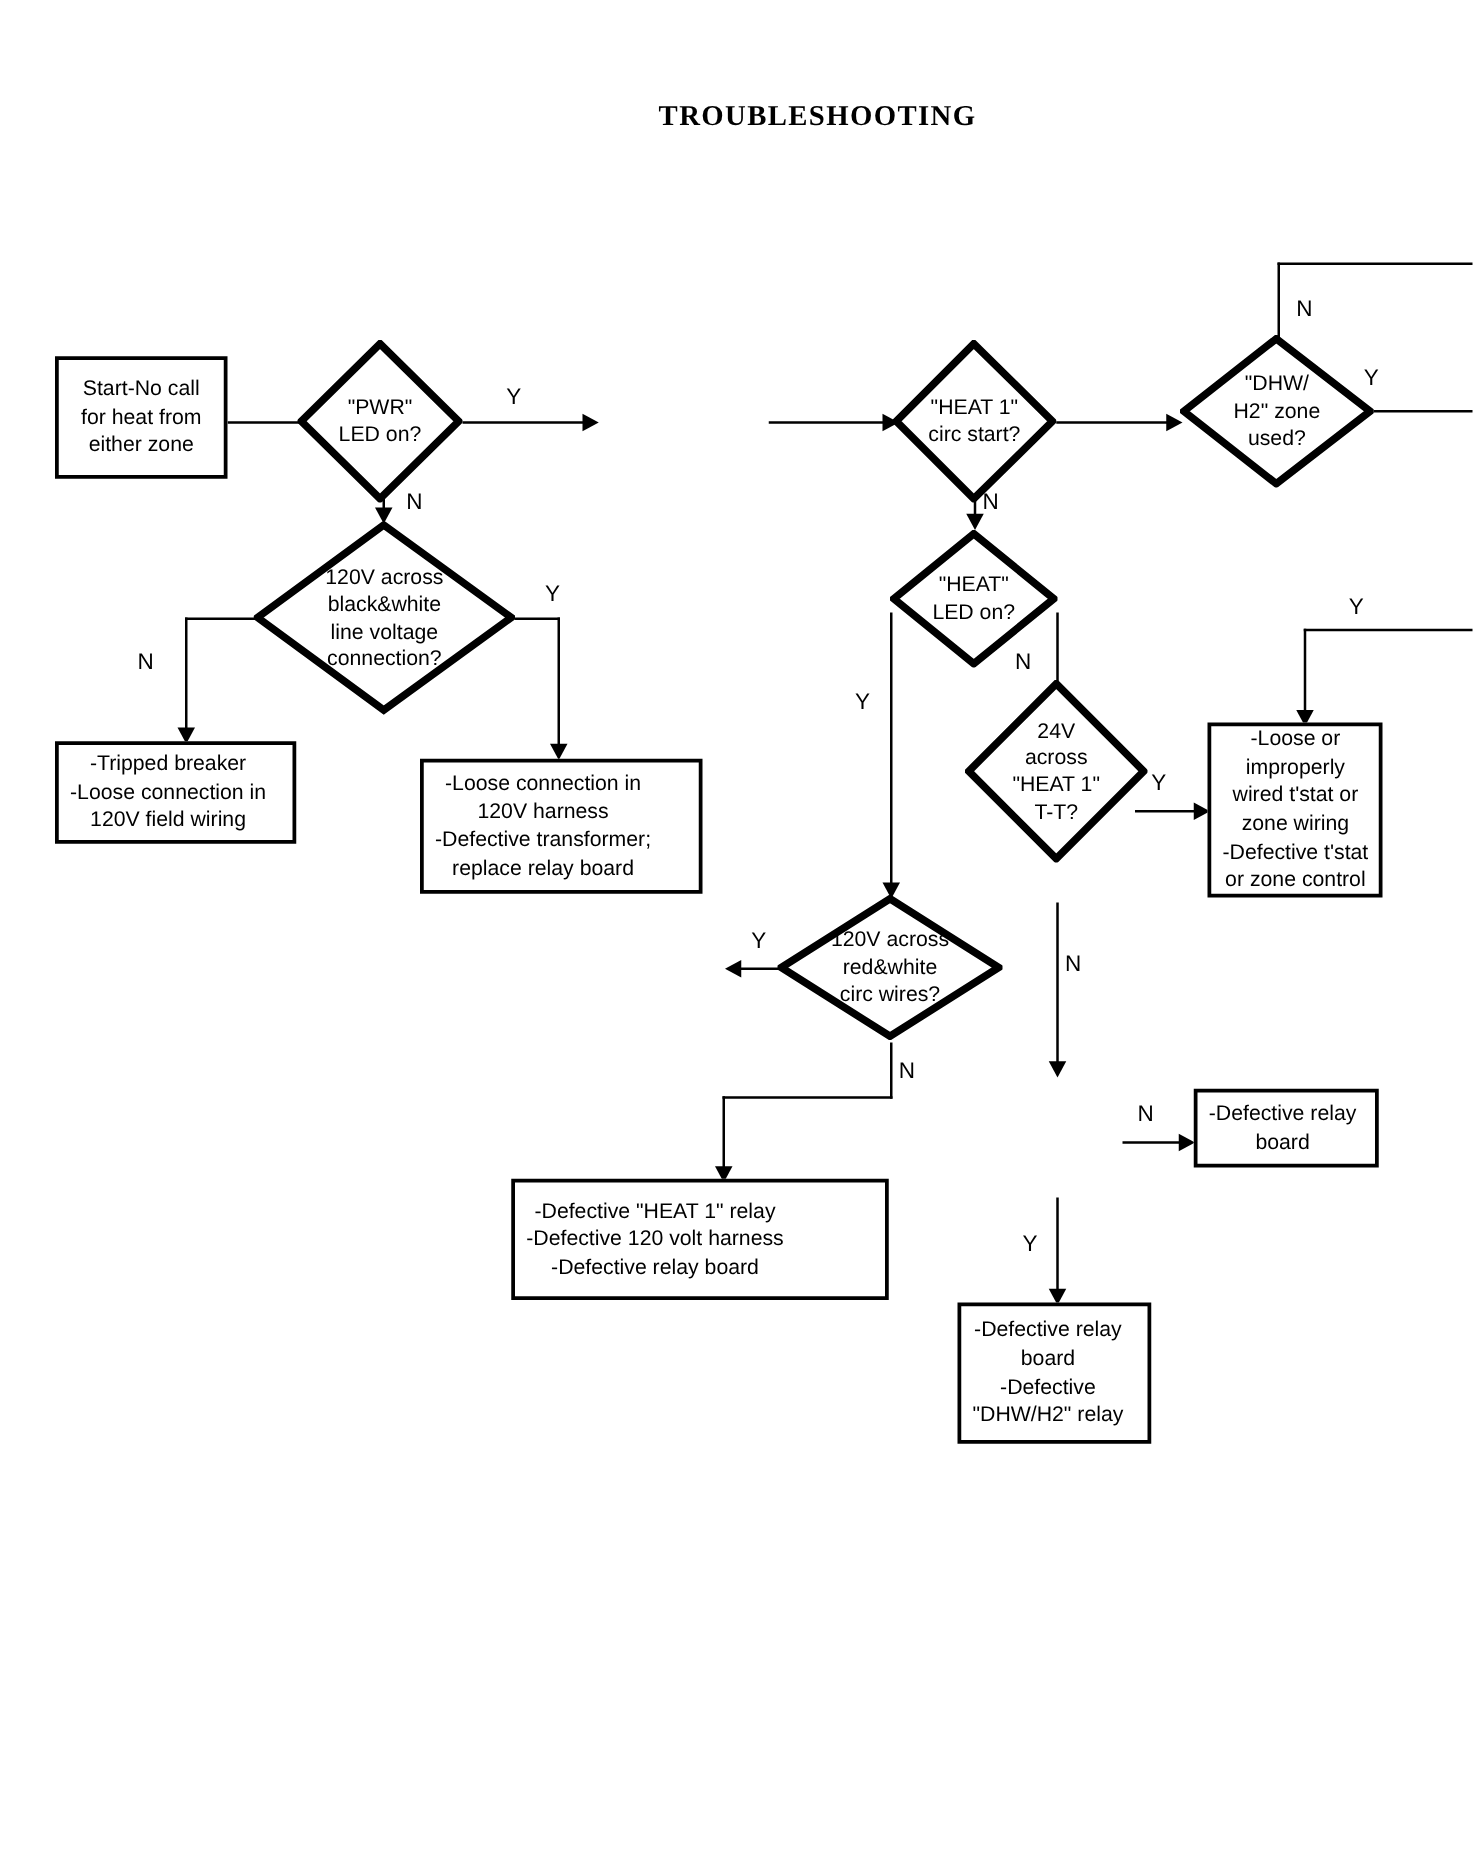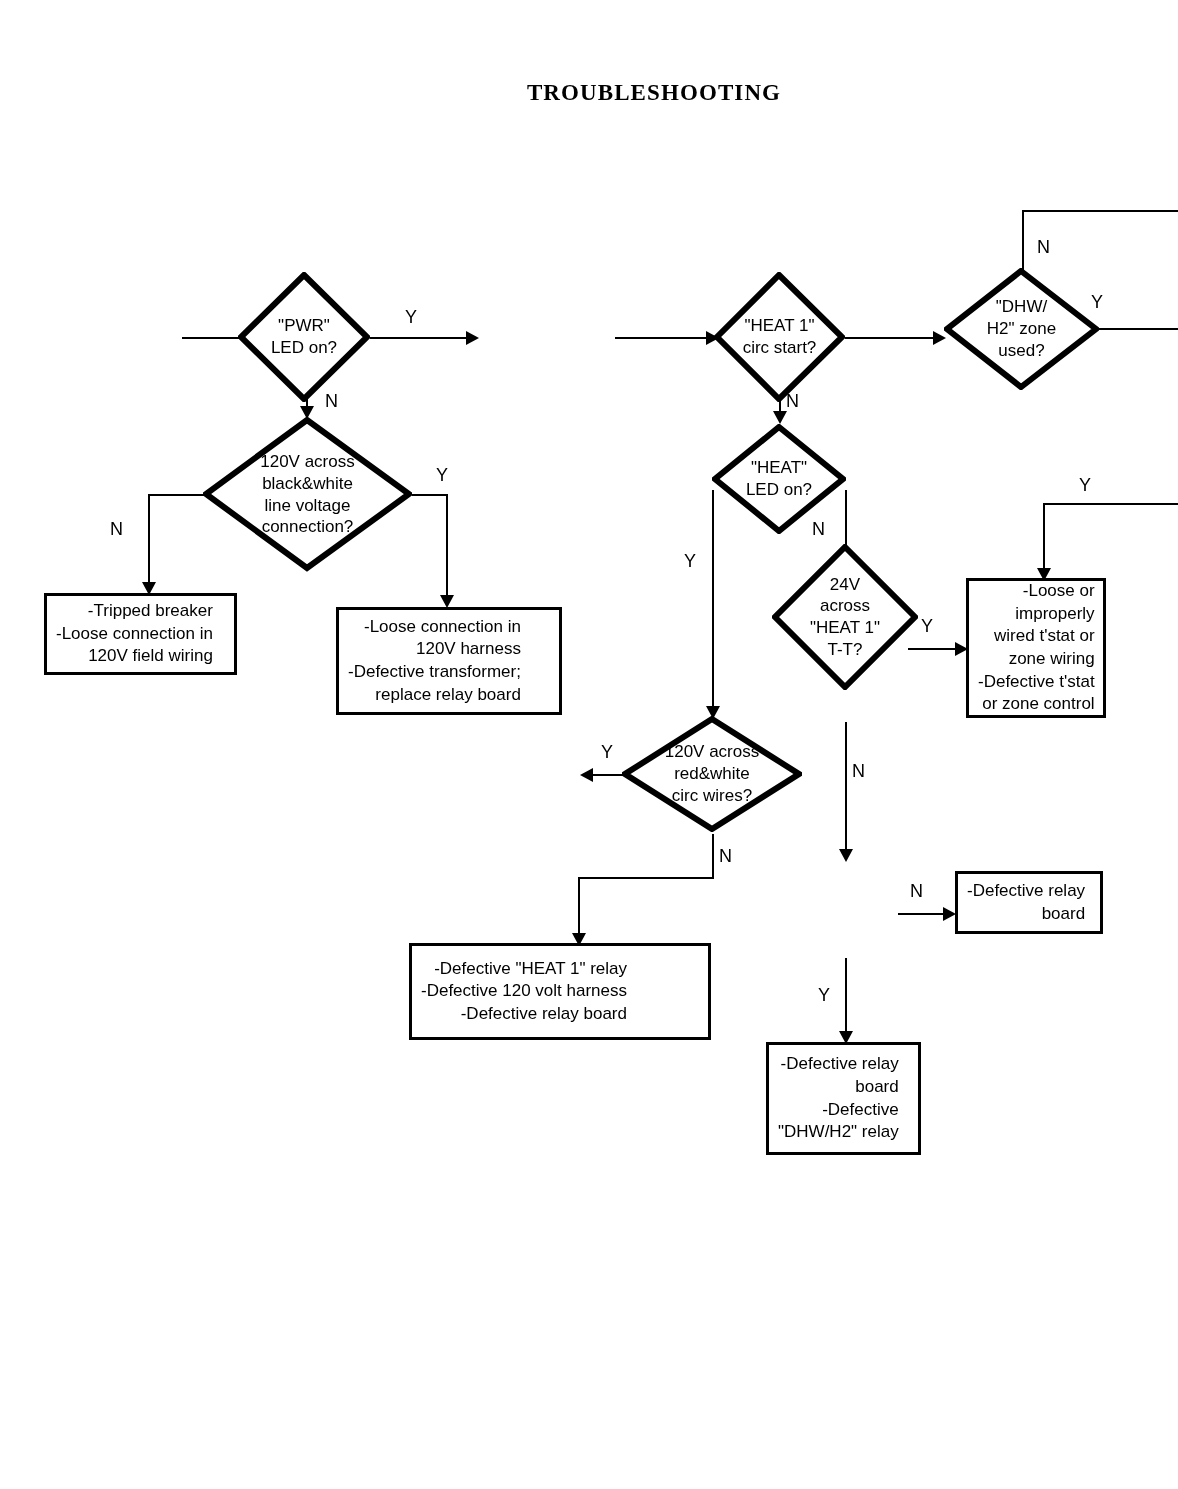--- a/index.html
+++ b/index.html
@@ -56,21 +56,21 @@
     align-items: center;
     justify-content: flex-start;
     background: #fff;
   }
   .proc .txt {
     font-size: 17px;
     line-height: 1.33;
     white-space: pre-line;
   }
   .proc.center .txt { width: 100%; text-align: center; }
-  .proc.left .txt { padding-left: 9px; text-align: right; }
+  .proc.left .txt { padding-left: 9px; text-align: center; }
 
   .dia {
     position: absolute;
   }
   .dia .shape {
     position: absolute;
     left: 0; top: 0;
     width: 100%;
     height: 100%;
   }
@@ -200,20 +200,25 @@
   <div class="elabel" style="left:719px; top:847px;">N</div>
 
   <div class="ln lnh" style="left:898px; top:913px; width:50px;"></div>
   <div class="arrow right" style="left:943px; top:907px;"></div>
   <div class="elabel" style="left:910px; top:882px;">N</div>
 
   <div class="ln lnv" style="left:845px; top:958px; height:82px;"></div>
   <div class="arrow down" style="left:839px; top:1031px;"></div>
   <div class="elabel" style="left:818px; top:986px;">Y</div>
 
+  <div class="node proc center" style="left:44px; top:285px; width:138px; height:98px;">
+    <span class="txt">Start-No call
+for heat from
+either zone</span>
+  </div>
 
   <div class="dia" style="left:238px; top:272px; width:132px; height:130px;">
     <svg class="shape" viewBox="0 0 132 130" preserveAspectRatio="none">
       <polygon points="66,3 129,65 66,127 3,65" fill="#fff" stroke="#000" stroke-width="6"></polygon>
     </svg>
     <span class="txt">"PWR"
 LED on?</span>
   </div>
 
 

